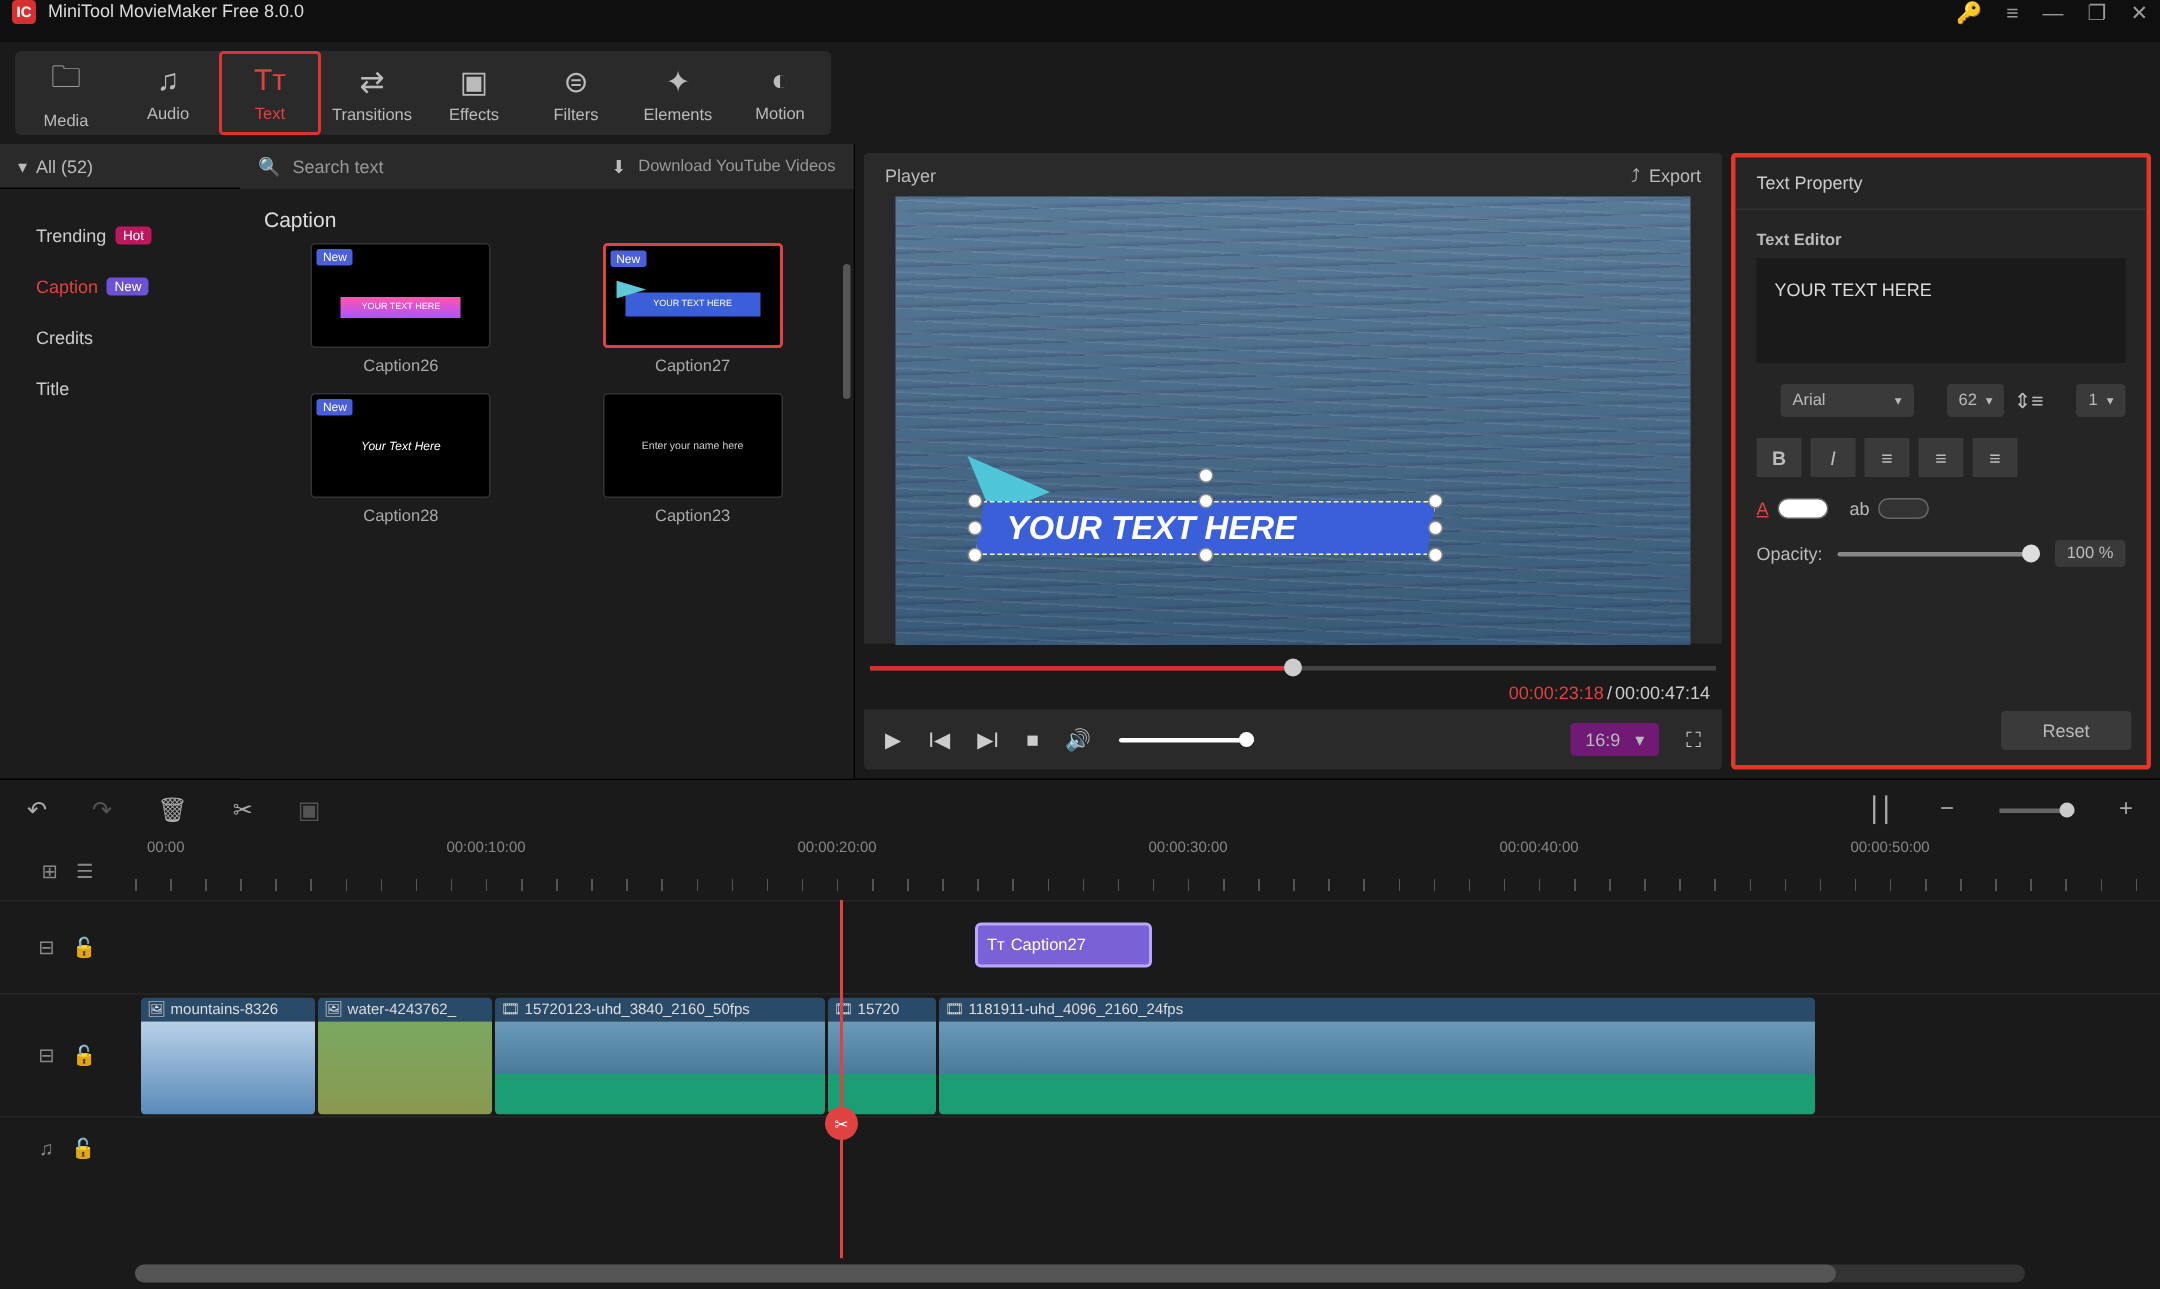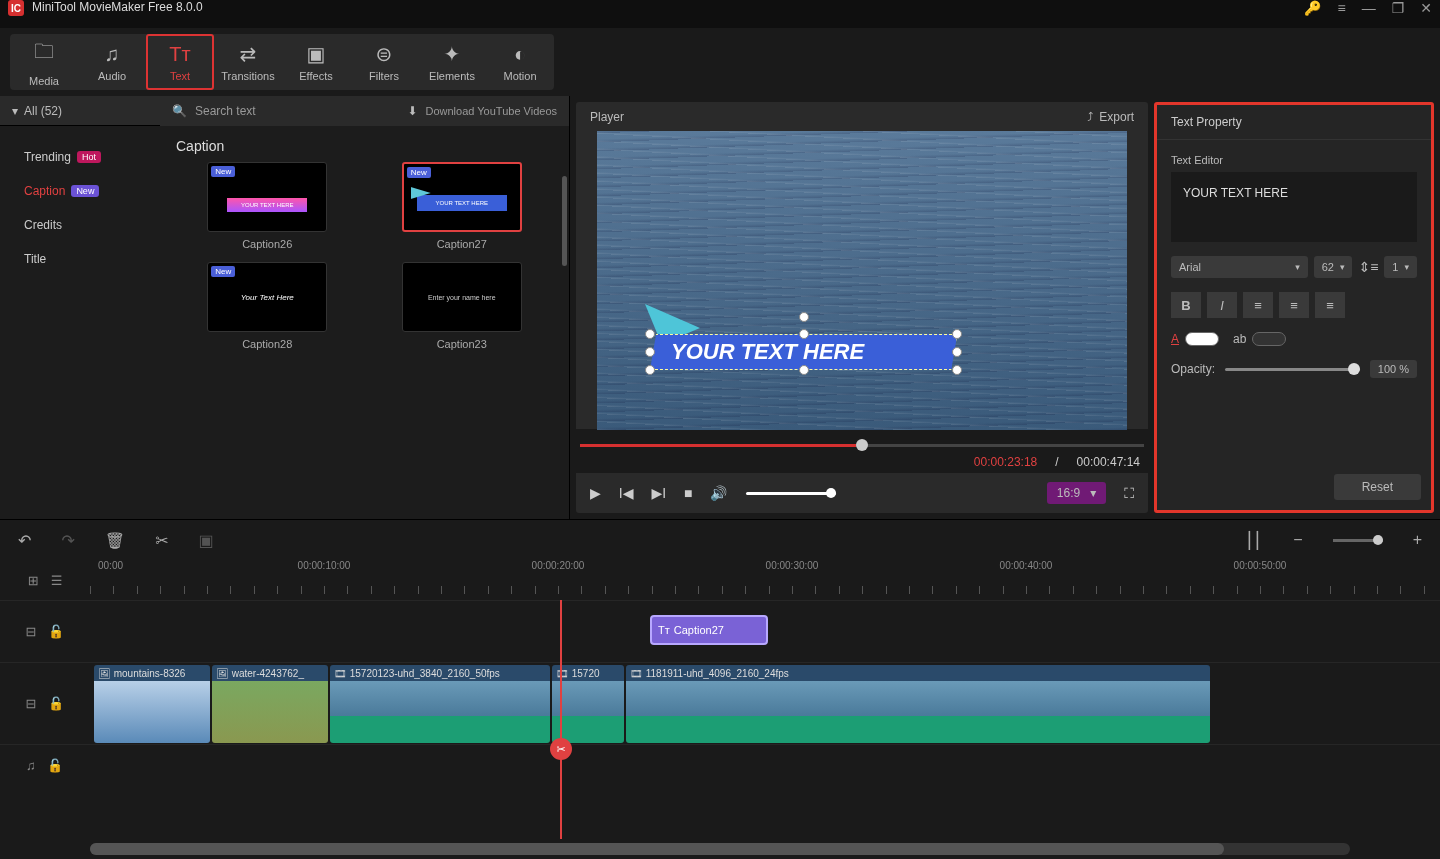--- a/index.html
+++ b/index.html
@@ -66,39 +66,39 @@
 .sel-handle { position: absolute; width: 10px; height: 10px; background: #fff; border: 1px solid #888; border-radius: 50%; }
 .sh-tl { top: -5px; left: -5px; } .sh-tm { top: -5px; left: calc(50% - 5px); } .sh-tr { top: -5px; right: -5px; }
 .sh-ml { top: calc(50% - 5px); left: -5px; } .sh-mr { top: calc(50% - 5px); right: -5px; }
 .sh-bl { bottom: -5px; left: -5px; } .sh-bm { bottom: -5px; left: calc(50% - 5px); } .sh-br { bottom: -5px; right: -5px; }
 .sh-rot { top: -22px; left: calc(50% - 5px); }
 
 .player-scrub { height: 20px; margin: 6px 10px 0; position: relative; display: flex; align-items: center; }
 .scrub-track { height: 3px; background: #444; flex: 1; position: relative; }
 .scrub-fill { position: absolute; left: 0; top: 0; height: 100%; background: #d63030; width: 49%; }
 .scrub-thumb { position: absolute; left: 49%; top: -5px; width: 12px; height: 12px; background: #ccc; border-radius: 50%; }
-.player-time { display: flex; align-items: flex-end; justify-content: flex-end; padding: 0 14px 4px; gap: 18px; font-size: 12px; }
+.player-time { display: flex; align-items: flex-end; justify-content: flex-end; padding: 0 14px 4px; gap: 2px; font-size: 12px; }
 .time-cur { color: #e04141; }
 .time-tot { color: #ccc; }
 .player-controls { height: 40px; display: flex; align-items: center; padding: 0 14px; gap: 18px; background: #2a2a2a; margin: 0 6px 6px; border-radius: 0 0 3px 3px; }
 .player-controls .ic { font-size: 14px; cursor: pointer; color: #ccc; }
 .vol-slider { width: 90px; height: 3px; background: #fff; position: relative; border-radius: 2px; }
 .vol-slider .vthumb { position: absolute; right: 0; top: -4px; width: 10px; height: 10px; background: #fff; border-radius: 50%; }
 .player-controls .spacer { flex: 1; }
 .aspect-sel { background: #701a75; padding: 4px 10px; border-radius: 3px; display: flex; align-items: center; gap: 10px; cursor: pointer; }
 
 
 .right { width: 286px; background: #1a1a1a; padding: 6px 6px 6px 0; }
 .props { height: 100%; border: 3px solid #e2362b; border-radius: 3px; background: #252525; display: flex; flex-direction: column; padding: 0; }
 .props-header { padding: 10px 14px; color: #ccc; font-size: 12px; border-bottom: 1px solid #333; }
 .props-body { padding: 14px; flex: 1; display: flex; flex-direction: column; gap: 14px; }
-.props-label { font-size: 11px; color: #bbb; margin-bottom: 6px; }
+.props-label { font-size: 11px; color: #bbb; margin-bottom: 6px; font-weight: bold; }
 .text-input { background: #1a1a1a; color: #ddd; padding: 14px 12px; min-height: 70px; font-size: 12px; }
 .props-row { display: flex; gap: 6px; align-items: center; }
-.sel { background: #3a3a3a; padding: 5px 8px; border-radius: 3px; display: flex; align-items: center; gap: 6px; cursor: pointer; font-size: 11px; }
+.sel { background: #3a3a3a; padding: 5px 8px; border-radius: 3px; display: flex; align-items: center; gap: 6px; cursor: pointer; font-size: 11px; margin-left: 16px; }
 .sel.wide { flex: 1.6; }
 .sel .chev { margin-left: auto; font-size: 9px; }
 .fmt-btn { width: 30px; height: 26px; background: #3a3a3a; display: flex; align-items: center; justify-content: center; cursor: pointer; font-size: 13px; }
 .color-sw { width: 34px; height: 14px; border-radius: 7px; background: #fff; border: 1px solid #666; }
 .color-label { font-size: 12px; text-decoration: underline; }
 .opacity-row { display: flex; align-items: center; gap: 10px; }
 .op-slider { flex: 1; height: 3px; background: #888; position: relative; border-radius: 2px; }
 .op-slider .othumb { position: absolute; right: 0; top: -5px; width: 12px; height: 12px; background: #ddd; border-radius: 50%; }
 .op-val { background: #3a3a3a; padding: 3px 8px; border-radius: 3px; font-size: 11px; }
 .reset-row { margin-top: auto; display: flex; justify-content: flex-end; padding: 10px; }

